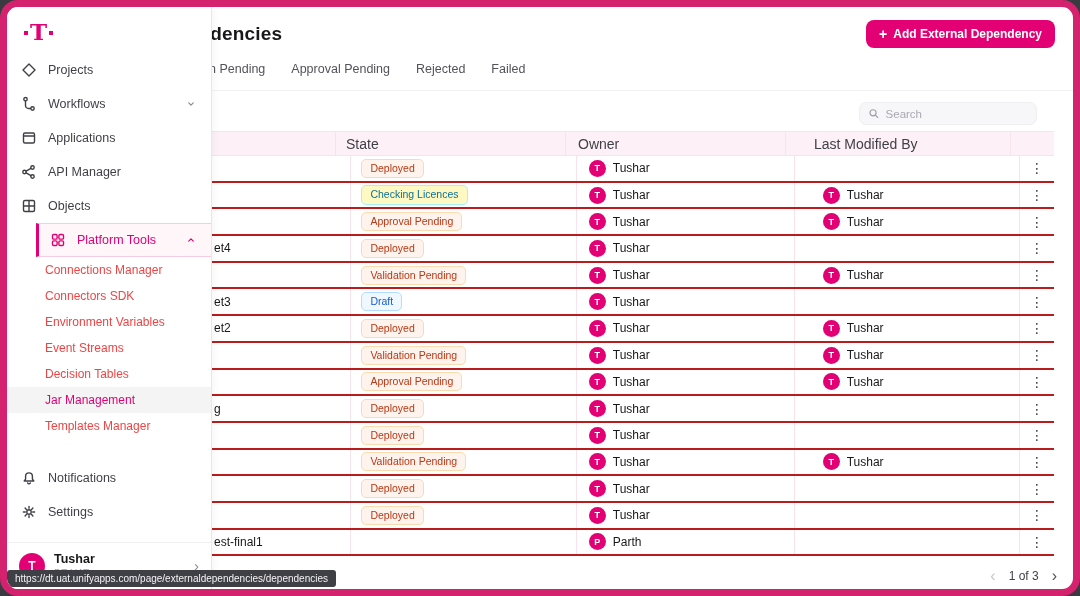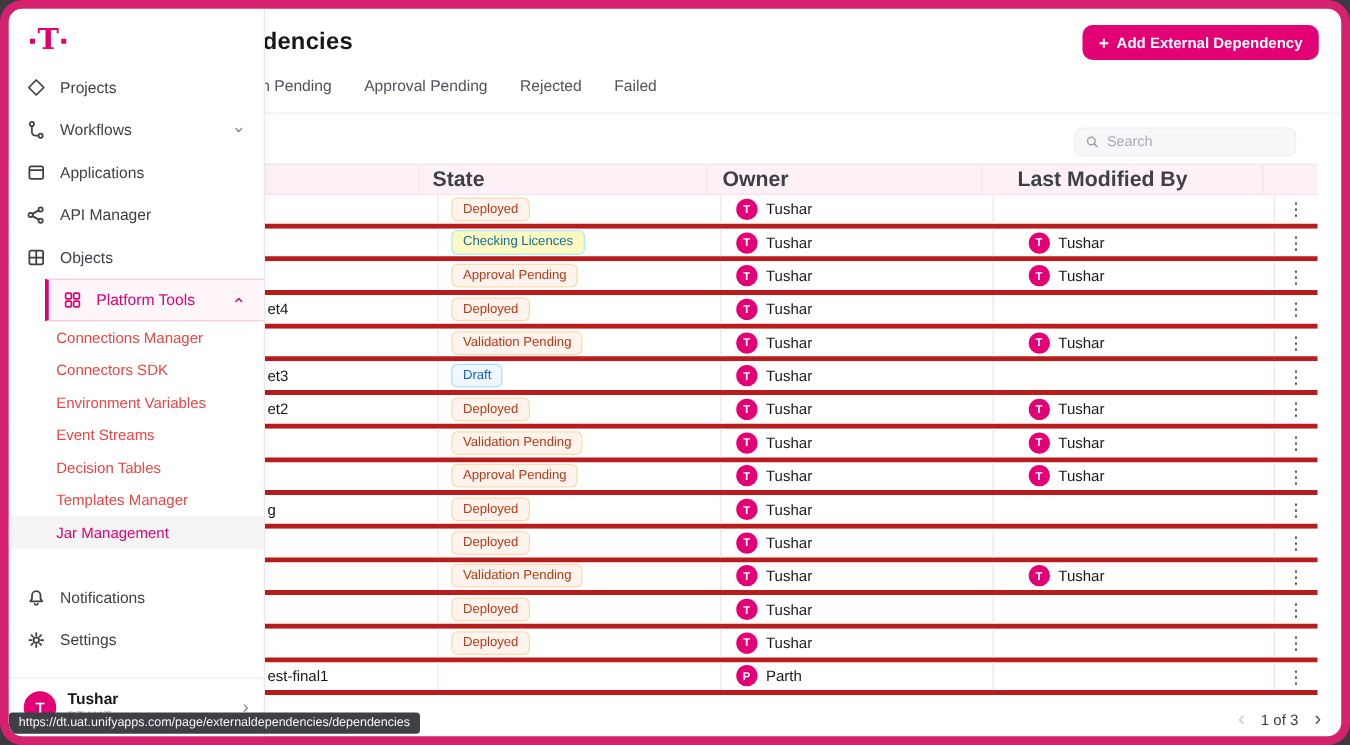--- a/index.html
+++ b/index.html
@@ -26,22 +26,22 @@
     background:#F7F7F9; border:1px solid #EFEFF1; border-radius:7px; display:flex;
     align-items:center; padding:0 8px; gap:6px; }
   .search-box input { border:none; background:transparent; outline:none; font-size:11.5px;
     color:#3F3F46; width:100%; font-family:inherit; }
   .search-box input::placeholder { color:#A9A9B2; }
 
   
   .table { position:absolute; top:124px; left:0; width:1047px; }
   .thead { display:flex; height:25px; align-items:center; background:#FDF1F7;
     border-top:1px solid #F6E3EE; border-bottom:1px solid #F6E3EE;
-    font-size:17px; font-weight:700; color:#3F3F46; }
-  .trow { display:flex; height:26.7px; align-items:center; border-bottom:4px solid #b91c1c;
+    font-size:14px; font-weight:400; color:#3F3F46; }
+  .trow { display:flex; height:26.7px; align-items:center; border-bottom:2px solid #b91c1c;
     font-size:12px; color:#18181B; background:#fff;gap:40px; }
   .tcell { height:100%; display:flex; align-items:center; }
   .c-name { width:328px; padding-left:207px; }
   .c-state { width:230px; padding-left:10px; border-left:1px solid #F6E3EE; }
   .c-owner { width:220px; padding-left:12px; border-left:1px solid #F6E3EE; }
   .c-mod { width:225px; padding-left:28px; border-left:1px solid #F6E3EE; }
   .c-actions { width:44px; justify-content:center; border-left:1px solid #F6E3EE; }
   .badge { font-size:10.5px; font-weight:500; padding:2px 8px; border-radius:5px;
     white-space:nowrap; line-height:1.25; }
   .badge-orange { background:#FFF4ED; color:#B93815; border:1px solid #F9DBAF; }
@@ -437,22 +437,22 @@
               </svg>
           </span>
         </div>
 
         <div>
             <div class="sub-item">Connections Manager</div>
             <div class="sub-item">Connectors SDK</div>
             <div class="sub-item">Environment Variables</div>
             <div class="sub-item">Event Streams</div>
             <div class="sub-item">Decision Tables</div>
+            <div class="sub-item active">Jar Management</div>
             <div class="sub-item">Templates Manager</div>
-            <div class="sub-item active">Jar Management</div>
           </div>
 
         <div class="nav-footer">
           <div class="nav-item">
             <svg width="16" height="16" viewBox="0 0 16 16" fill="none" stroke="currentColor" stroke-width="1.4" stroke-linecap="round" stroke-linejoin="round">
               <path d="M12.8 11 H3.2 L4.6 9.1 V6.3 a3.4 3.4 0 0 1 6.8 0 V9.1 Z"></path>
               <path d="M6.7 13 a1.4 1.4 0 0 0 2.6 0"></path>
             </svg>
             <span>Notifications</span>
           </div>

